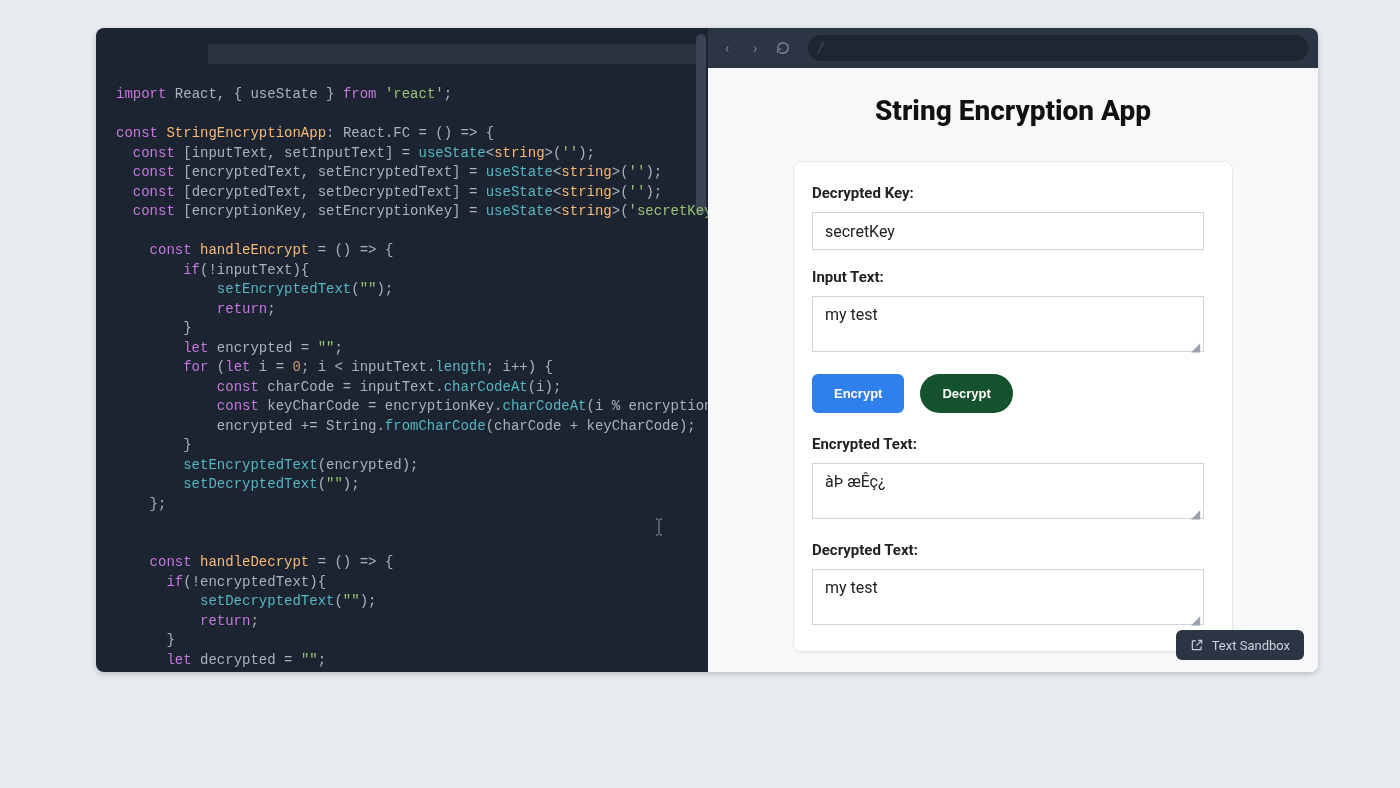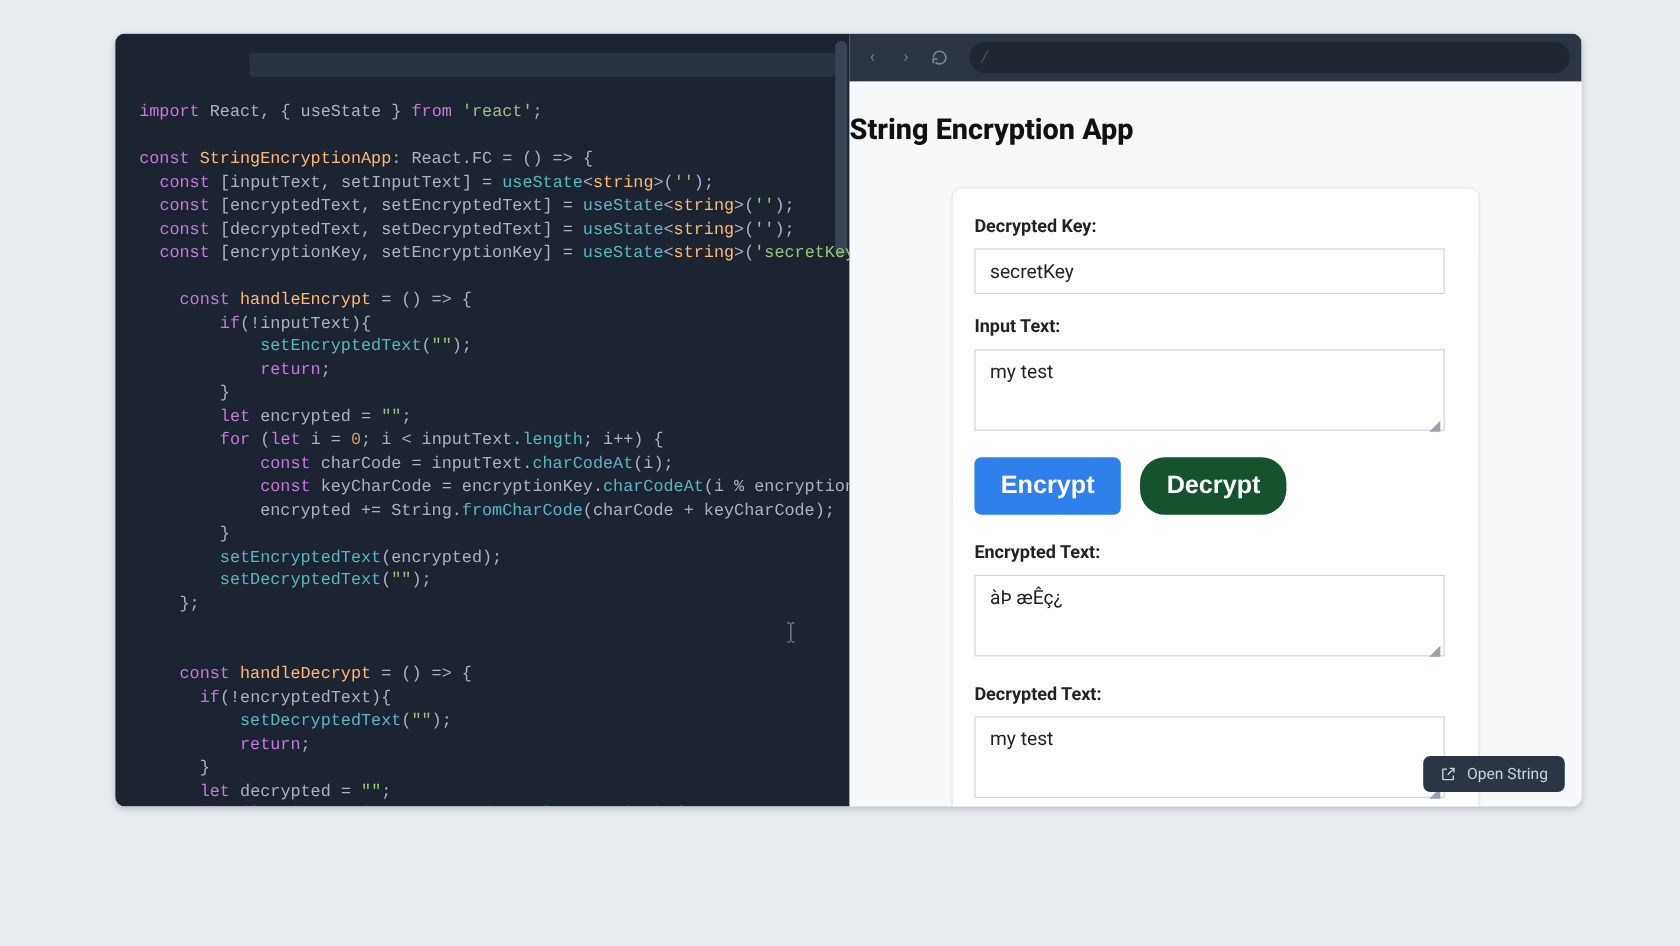--- a/index.html
+++ b/index.html
@@ -111,21 +111,22 @@
     font-size: 14px;
     font-style: italic;
   }
   .preview-body {
     flex: 1;
     background: #f7f8fa;
     position: relative;
     overflow: hidden;
   }
   .preview-title {
-    font-size: 24px;
+    text-align: center;
+    font-size: 28px;
     font-weight: 800;
     color: #111;
     margin-top: 26px;
   }
   .card {
     background: #fff;
     border: 1px solid #e5e7eb;
     border-radius: 8px;
     width: 440px;
     margin: 34px auto 0 auto;
@@ -143,37 +144,37 @@
     border: 1px solid #d1d5db;
     border-radius: 0;
     padding: 8px 12px;
     font-size: 16px;
     color: #222;
     background: #fff;
     resize: none;
     font-family: inherit;
   }
   .text-input { height: 38px; }
-  .textarea-box { height: 68px; position: relative; }
+  .textarea-box { height: 56px; position: relative; }
   .resize-grip {
     position: absolute;
     right: 3px;
     bottom: 3px;
     width: 10px;
     height: 10px;
     color: #9ca3af;
     font-size: 12px;
     line-height: 8px;
     pointer-events: none;
   }
   .field-block { margin-bottom: 18px; position: relative; }
   .btn-row { display: flex; gap: 16px; margin-bottom: 22px; }
   .btn {
     padding: 12px 22px;
-    font-size: 21px;
+    font-size: 13px;
     font-weight: 600;
     border: none;
     border-radius: 6px;
     color: #fff;
     cursor: pointer;
   }
   .btn-encrypt { background: #2f80ed; }
   .btn-decrypt { background: #14532d; border-radius: 21px; }
   .open-sandbox {
     position: absolute;
@@ -295,18 +296,18 @@
         </div>
 
       </div>
 
       <div class="open-sandbox">
         <svg viewBox="0 0 24 24" fill="none" stroke="#cbd2df" stroke-width="2">
             <path d="M14 4h6v6"></path>
             <path d="M20 4l-9 9"></path>
             <path d="M19 14v5a1 1 0 0 1-1 1H5a1 1 0 0 1-1-1V6a1 1 0 0 1 1-1h5"></path>
           </svg>
-        <span>Open String</span>
+        <span>Text Sandbox</span>
       </div>
     </div>
   </div>
 
 </div>
 
 </body></html>

